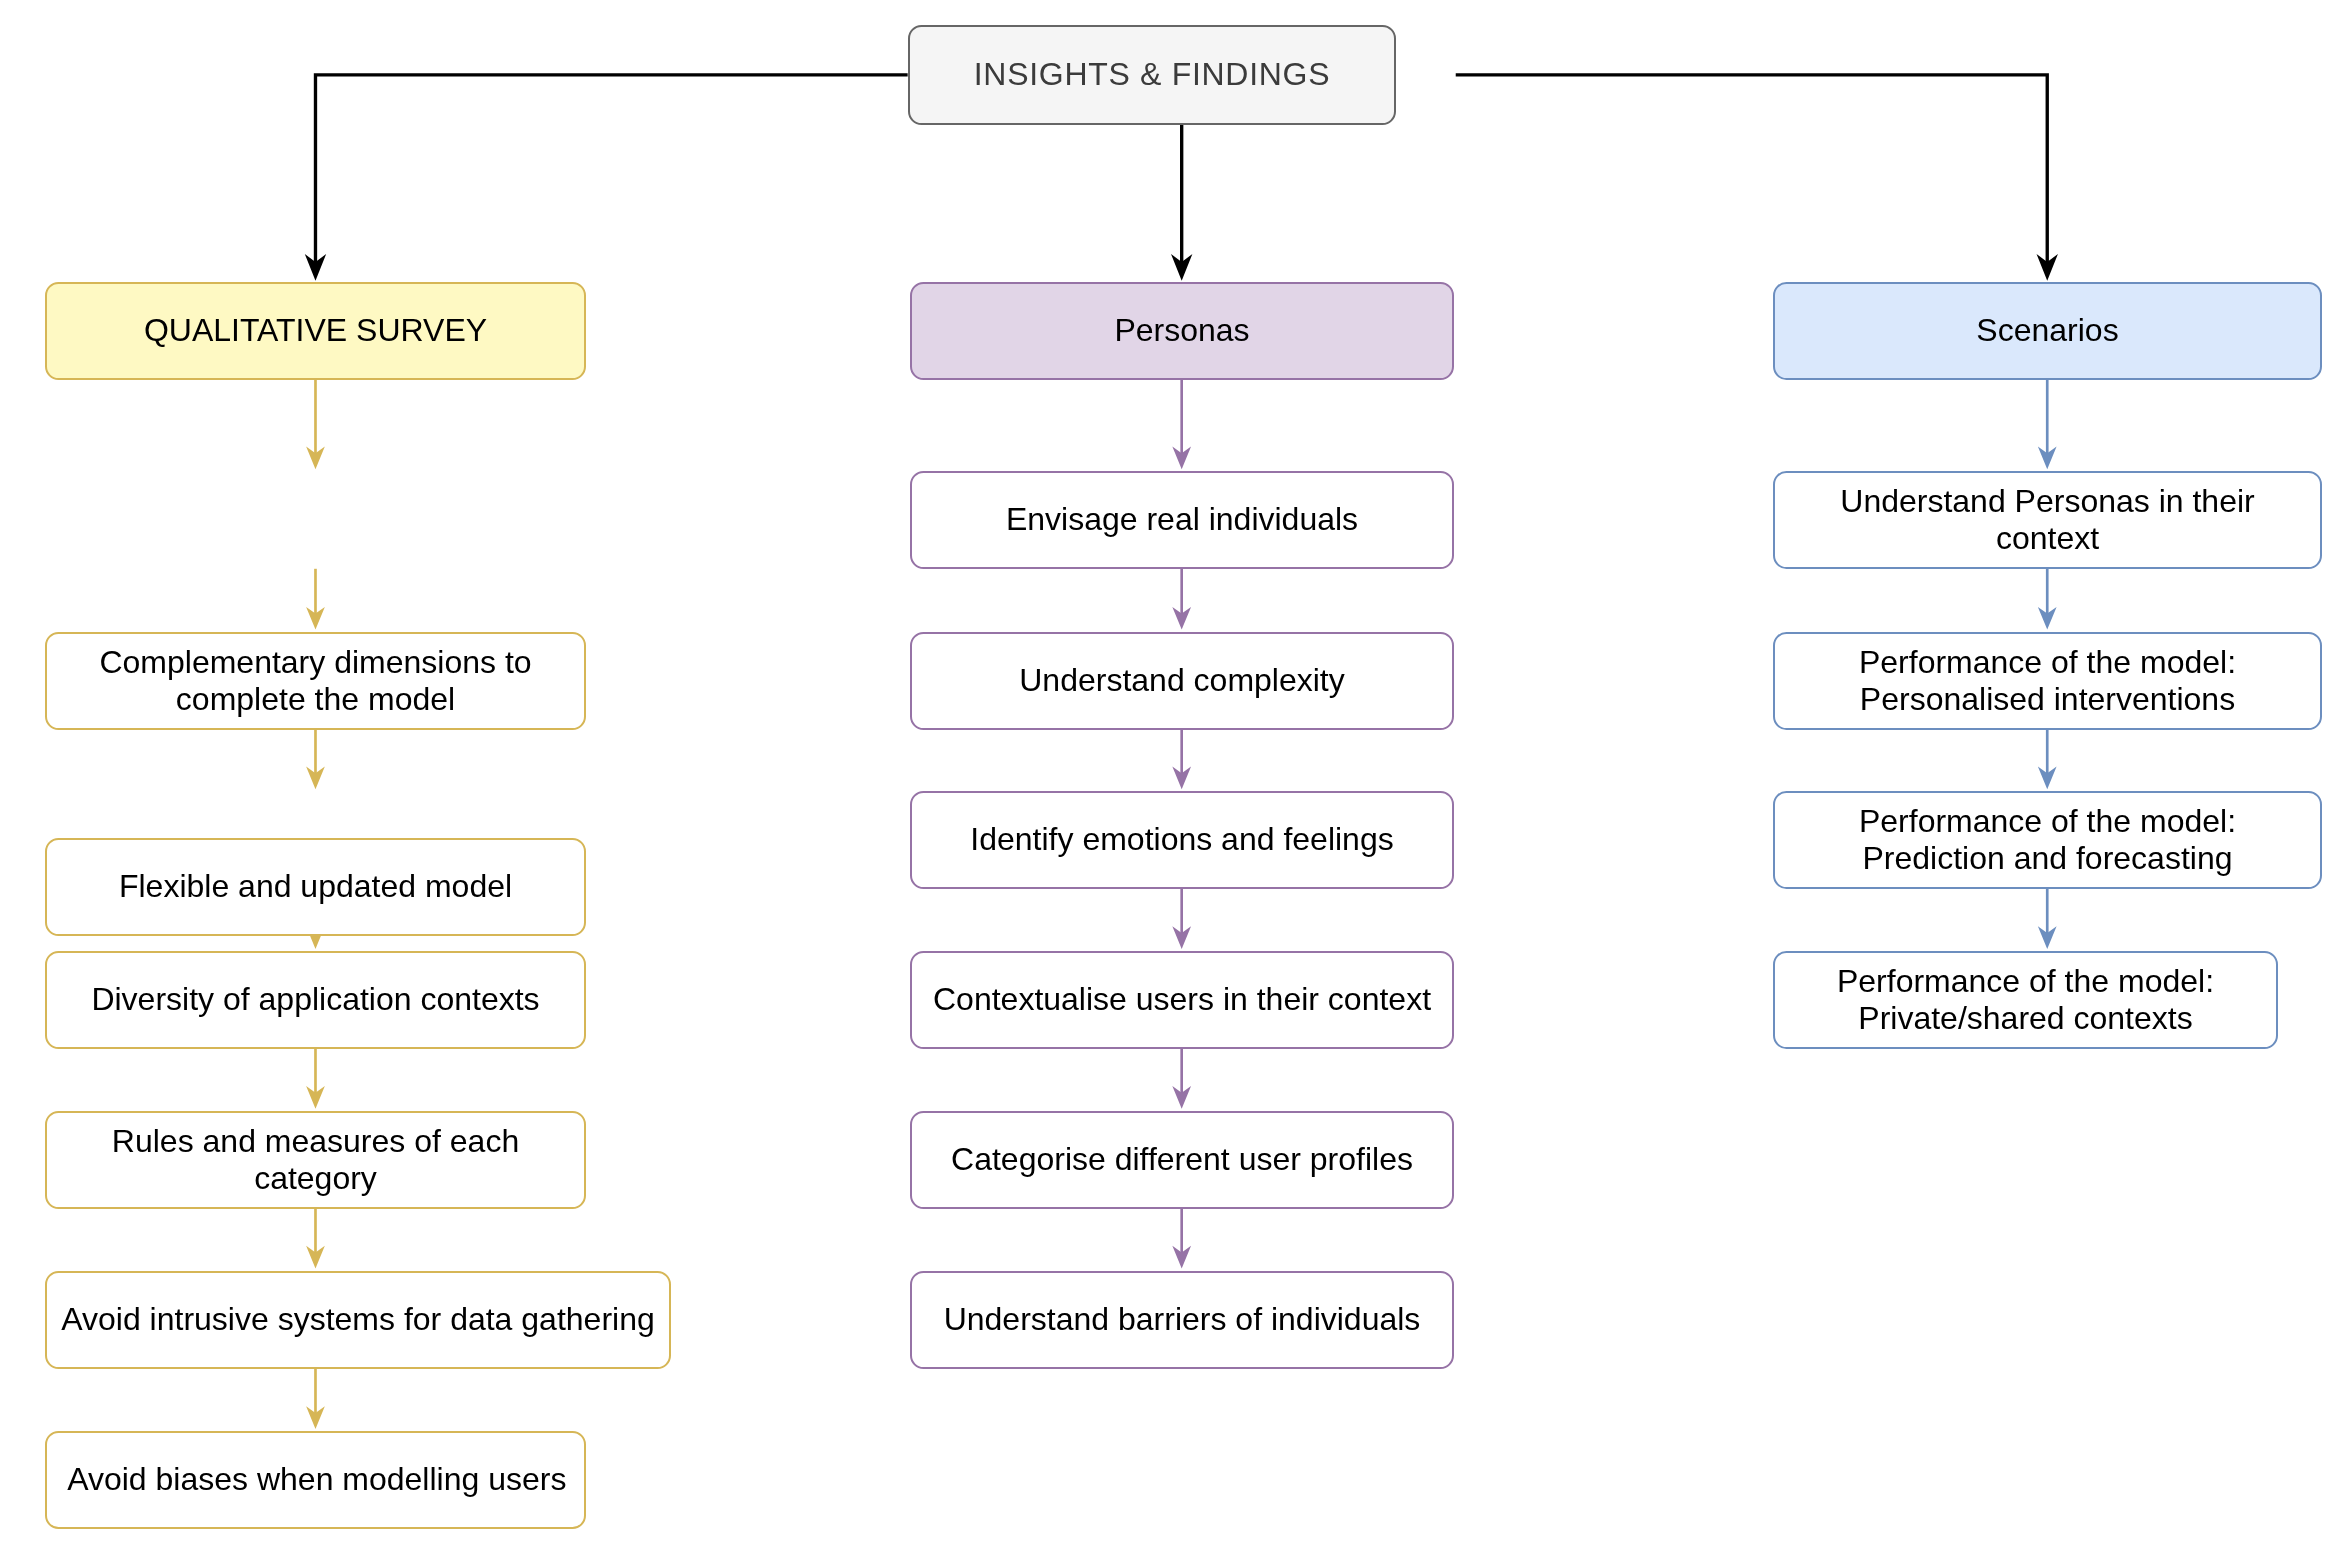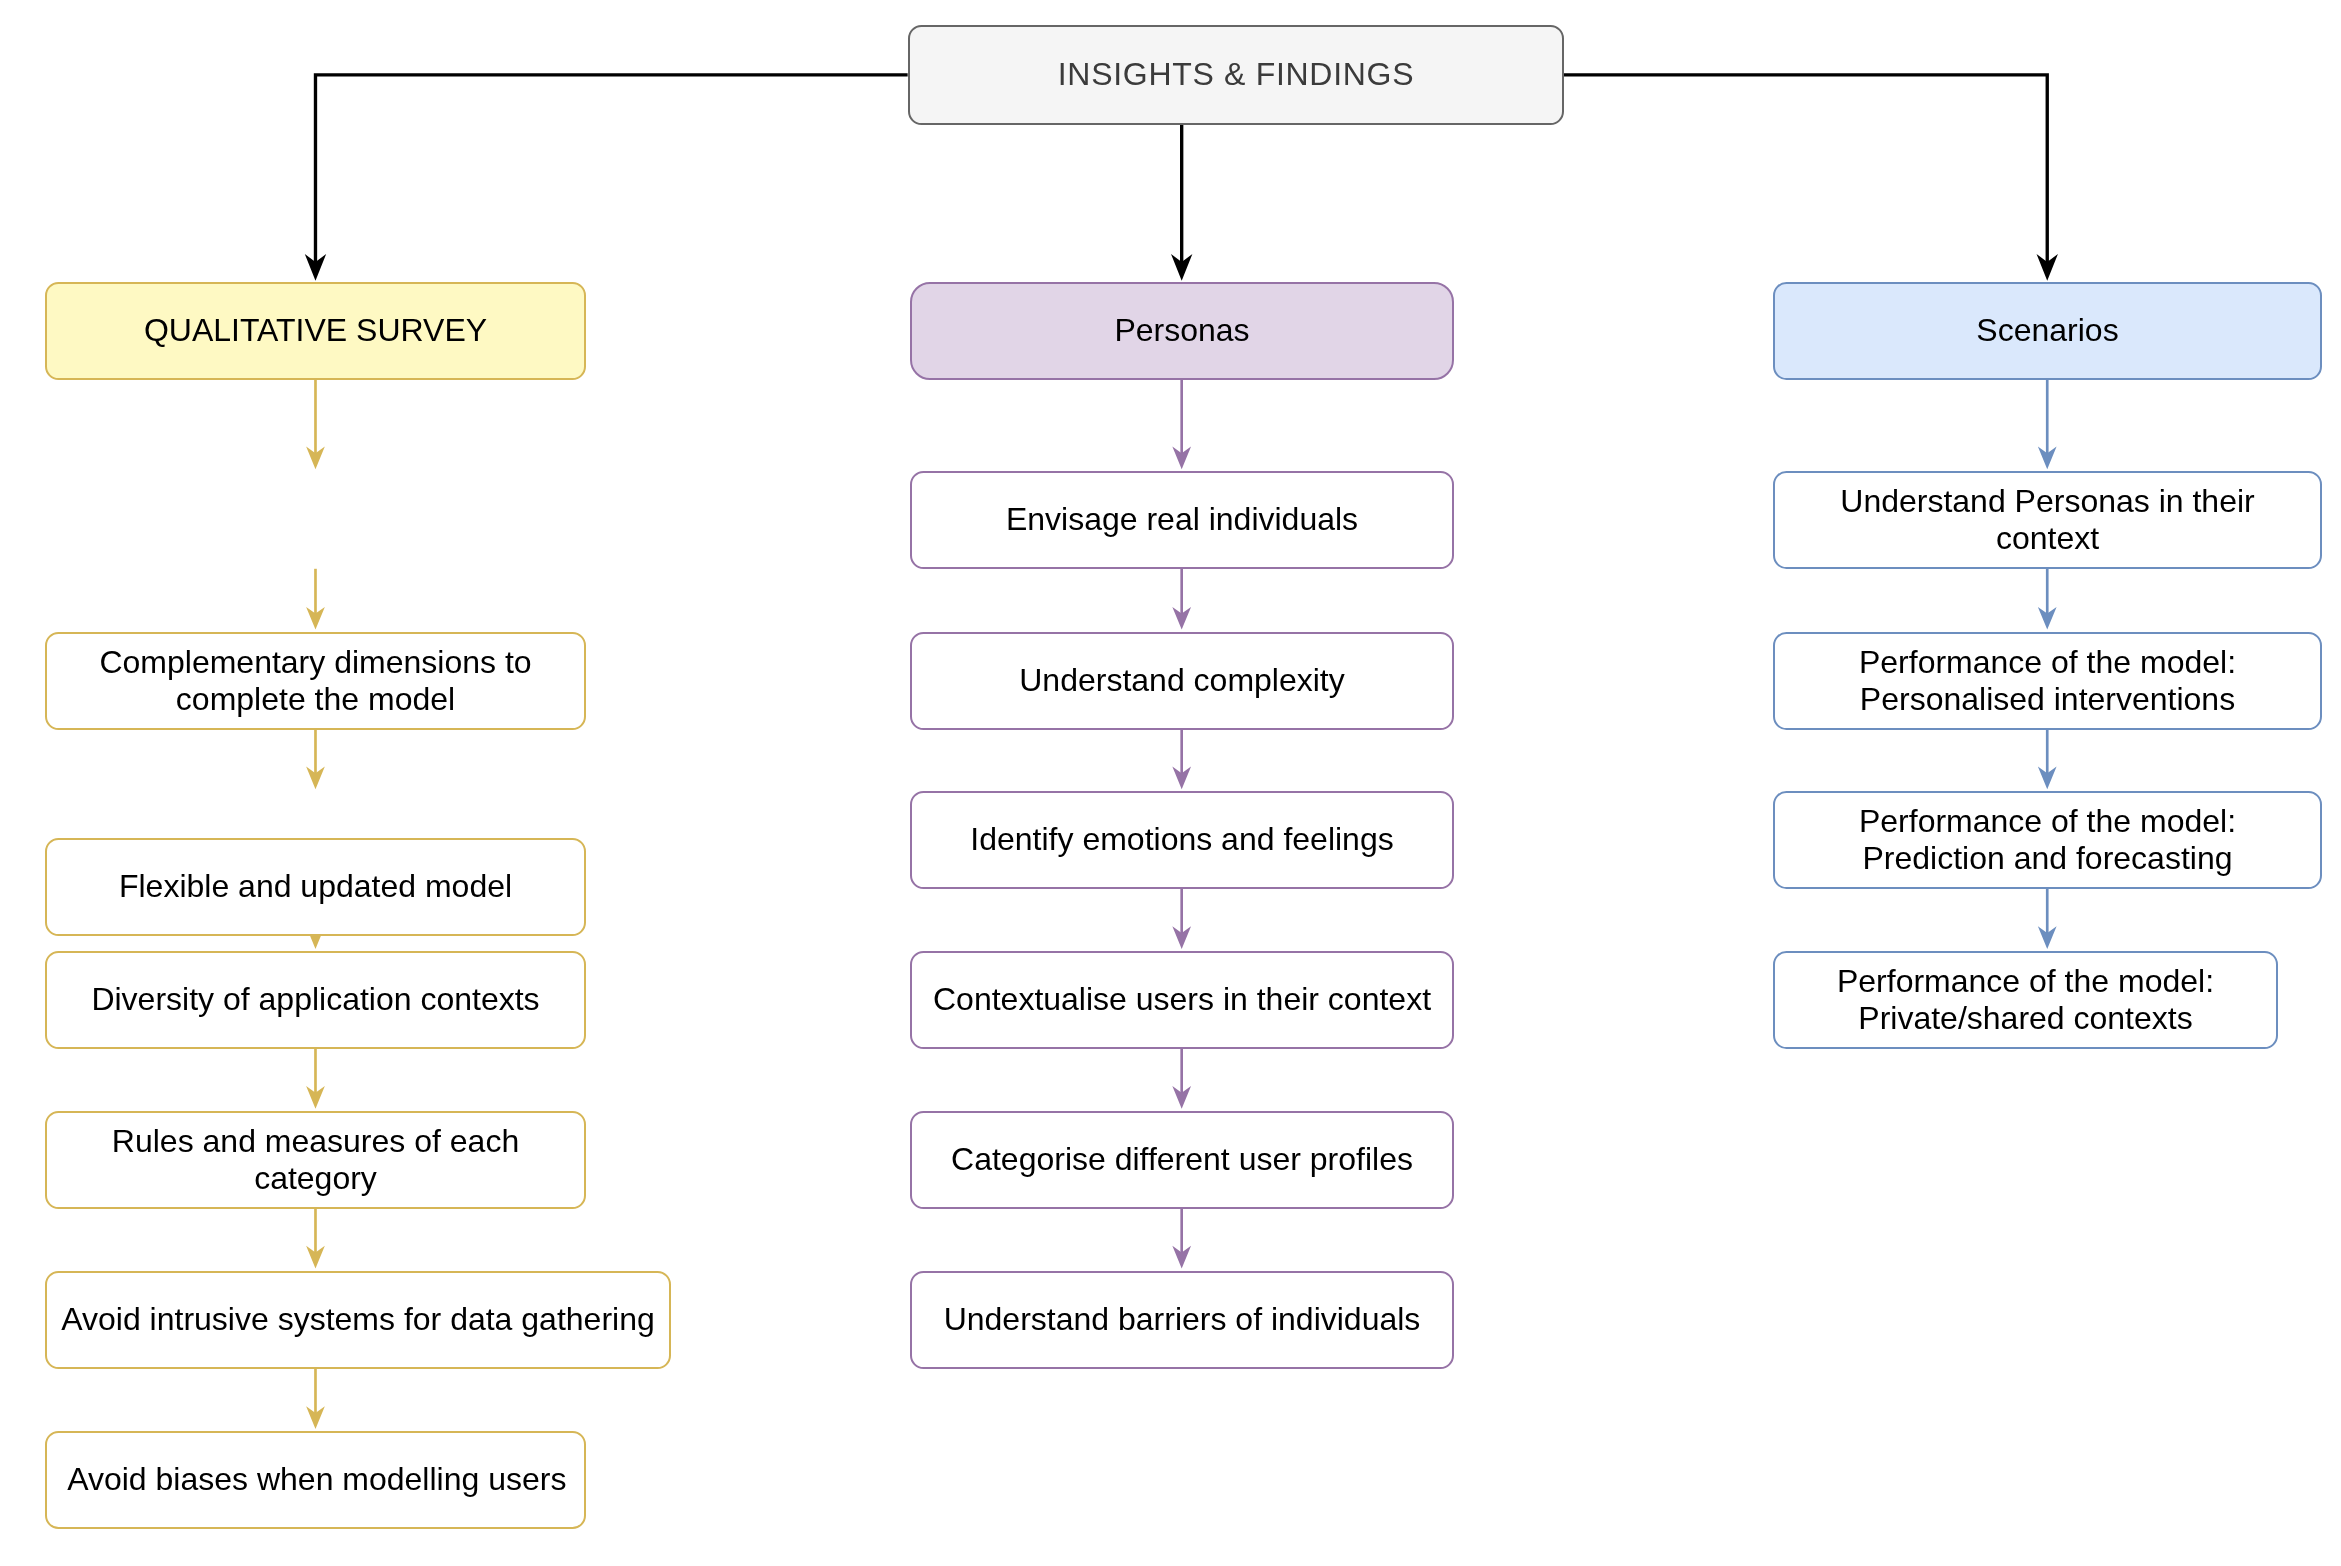--- a/index.html
+++ b/index.html
@@ -86,31 +86,31 @@
       <path class="dart" d="M3063,702 L3049,668 L3063,678 L3077,668 Z" stroke="none"></path>
       <line class="shaft" x1="3063" y1="851" x2="3063" y2="920"></line>
       <path class="dart" d="M3063,942 L3049,908 L3063,918 L3077,908 Z" stroke="none"></path>
       <line class="shaft" x1="3063" y1="1091" x2="3063" y2="1159"></line>
       <path class="dart" d="M3063,1181 L3049,1147 L3063,1157 L3077,1147 Z" stroke="none"></path>
       <line class="shaft" x1="3063" y1="1330" x2="3063" y2="1398"></line>
       <path class="dart" d="M3063,1420 L3049,1386 L3063,1396 L3077,1386 Z" stroke="none"></path>
     </g>
   </svg>
 
-  <div class="node root" style="left: 908px; top: 25px; width: 656px; background-color: rgb(245, 245, 245); border-color: rgb(102, 102, 102);">INSIGHTS &amp; FINDINGS</div>
+  <div class="node root" style="left: 908px; top: 25px; width: 488px; background-color: rgb(245, 245, 245); border-color: rgb(102, 102, 102);">INSIGHTS &amp; FINDINGS</div>
 
   <div class="node" style="left: 45px; top: 282px; width: 541px; background-color: #fef9c3; border-color: rgb(214, 182, 86);">QUALITATIVE SURVEY</div>
   <div class="node" style="left: 45px; top: 632px; width: 541px; border-color: rgb(214, 182, 86);">Complementary dimensions  to complete the model</div>
   <div class="node" style="left: 45px; top: 791px; width: 541px; border-color: rgb(214, 182, 86); margin-top: 47px;">Flexible and updated model</div>
   <div class="node" style="left: 45px; top: 951px; width: 541px; border-color: rgb(214, 182, 86);">Diversity of application contexts</div>
   <div class="node" style="left: 45px; top: 1111px; width: 541px; border-color: rgb(214, 182, 86);">Rules and measures of each category</div>
   <div class="node" style="left: 45px; top: 1271px; width: 626px; border-color: rgb(214, 182, 86);">Avoid intrusive systems for data  gathering</div>
   <div class="node" style="left: 45px; top: 1431px; width: 541px; border-color: rgb(214, 182, 86); padding-left: 12px;">Avoid biases when modelling users</div>
 
-  <div class="node" style="left: 910px; top: 282px; width: 544px; background-color: rgb(225, 213, 231); border-color: rgb(150, 115, 166); border-radius: 20px;">Personas</div>
+  <div class="node" style="left: 910px; top: 282px; width: 544px; background-color: rgb(225, 213, 231); border-color: rgb(150, 115, 166);">Personas</div>
   <div class="node" style="left: 910px; top: 471px; width: 544px; border-color: rgb(150, 115, 166);">Envisage real individuals</div>
   <div class="node" style="left: 910px; top: 632px; width: 544px; border-color: rgb(150, 115, 166);">Understand complexity</div>
   <div class="node" style="left: 910px; top: 791px; width: 544px; border-color: rgb(150, 115, 166);">Identify emotions and feelings</div>
   <div class="node" style="left: 910px; top: 951px; width: 544px; border-color: rgb(150, 115, 166);">Contextualise users in their context</div>
   <div class="node" style="left: 910px; top: 1111px; width: 544px; border-color: rgb(150, 115, 166);">Categorise different user profiles</div>
   <div class="node" style="left: 910px; top: 1271px; width: 544px; border-color: rgb(150, 115, 166);">Understand barriers of individuals</div>
 
   <div class="node" style="left: 1773px; top: 282px; width: 549px; background-color: rgb(218, 232, 252); border-color: rgb(108, 142, 191);">Scenarios</div>
   <div class="node" style="left: 1773px; top: 471px; width: 549px; border-color: rgb(108, 142, 191);">Understand Personas in their context</div>
   <div class="node" style="left: 1773px; top: 632px; width: 549px; border-color: rgb(108, 142, 191);">Performance of the model: Personalised interventions</div>

